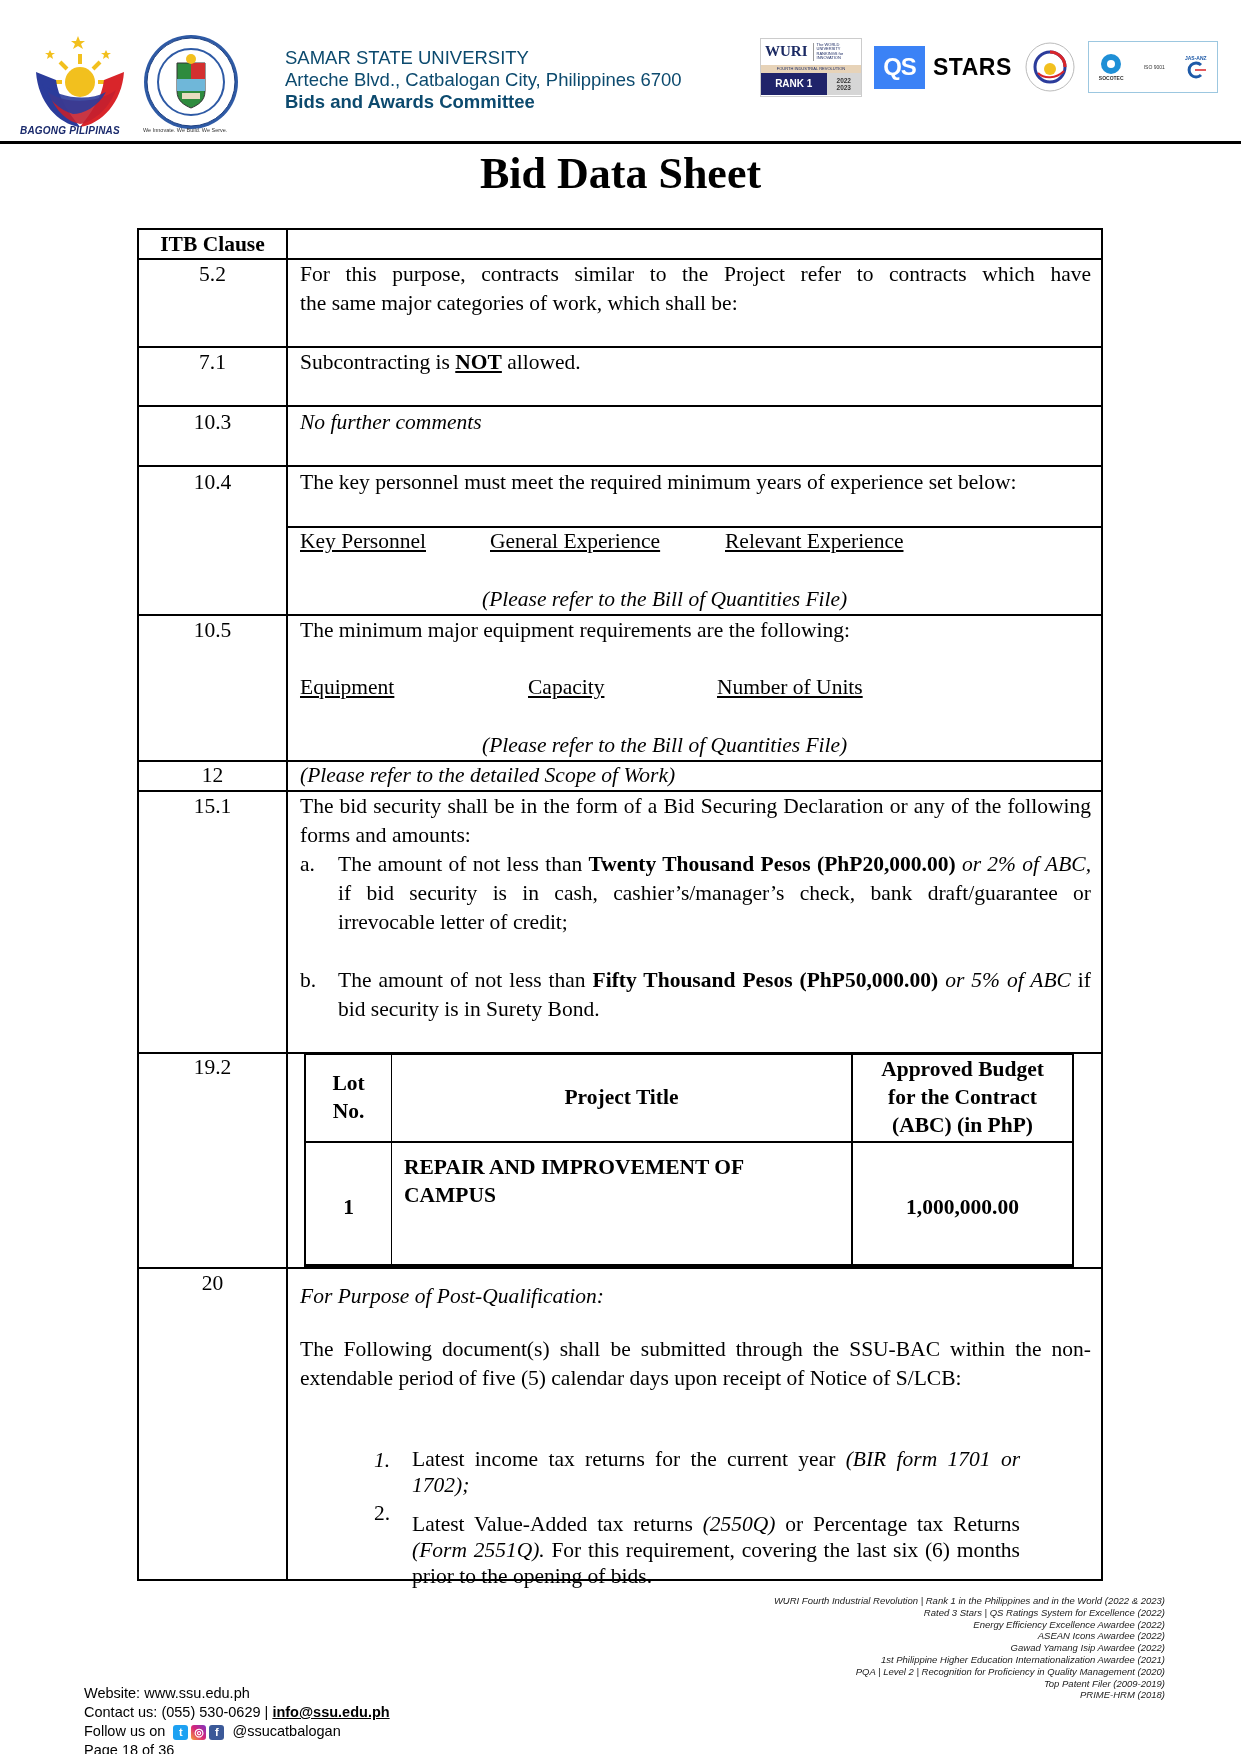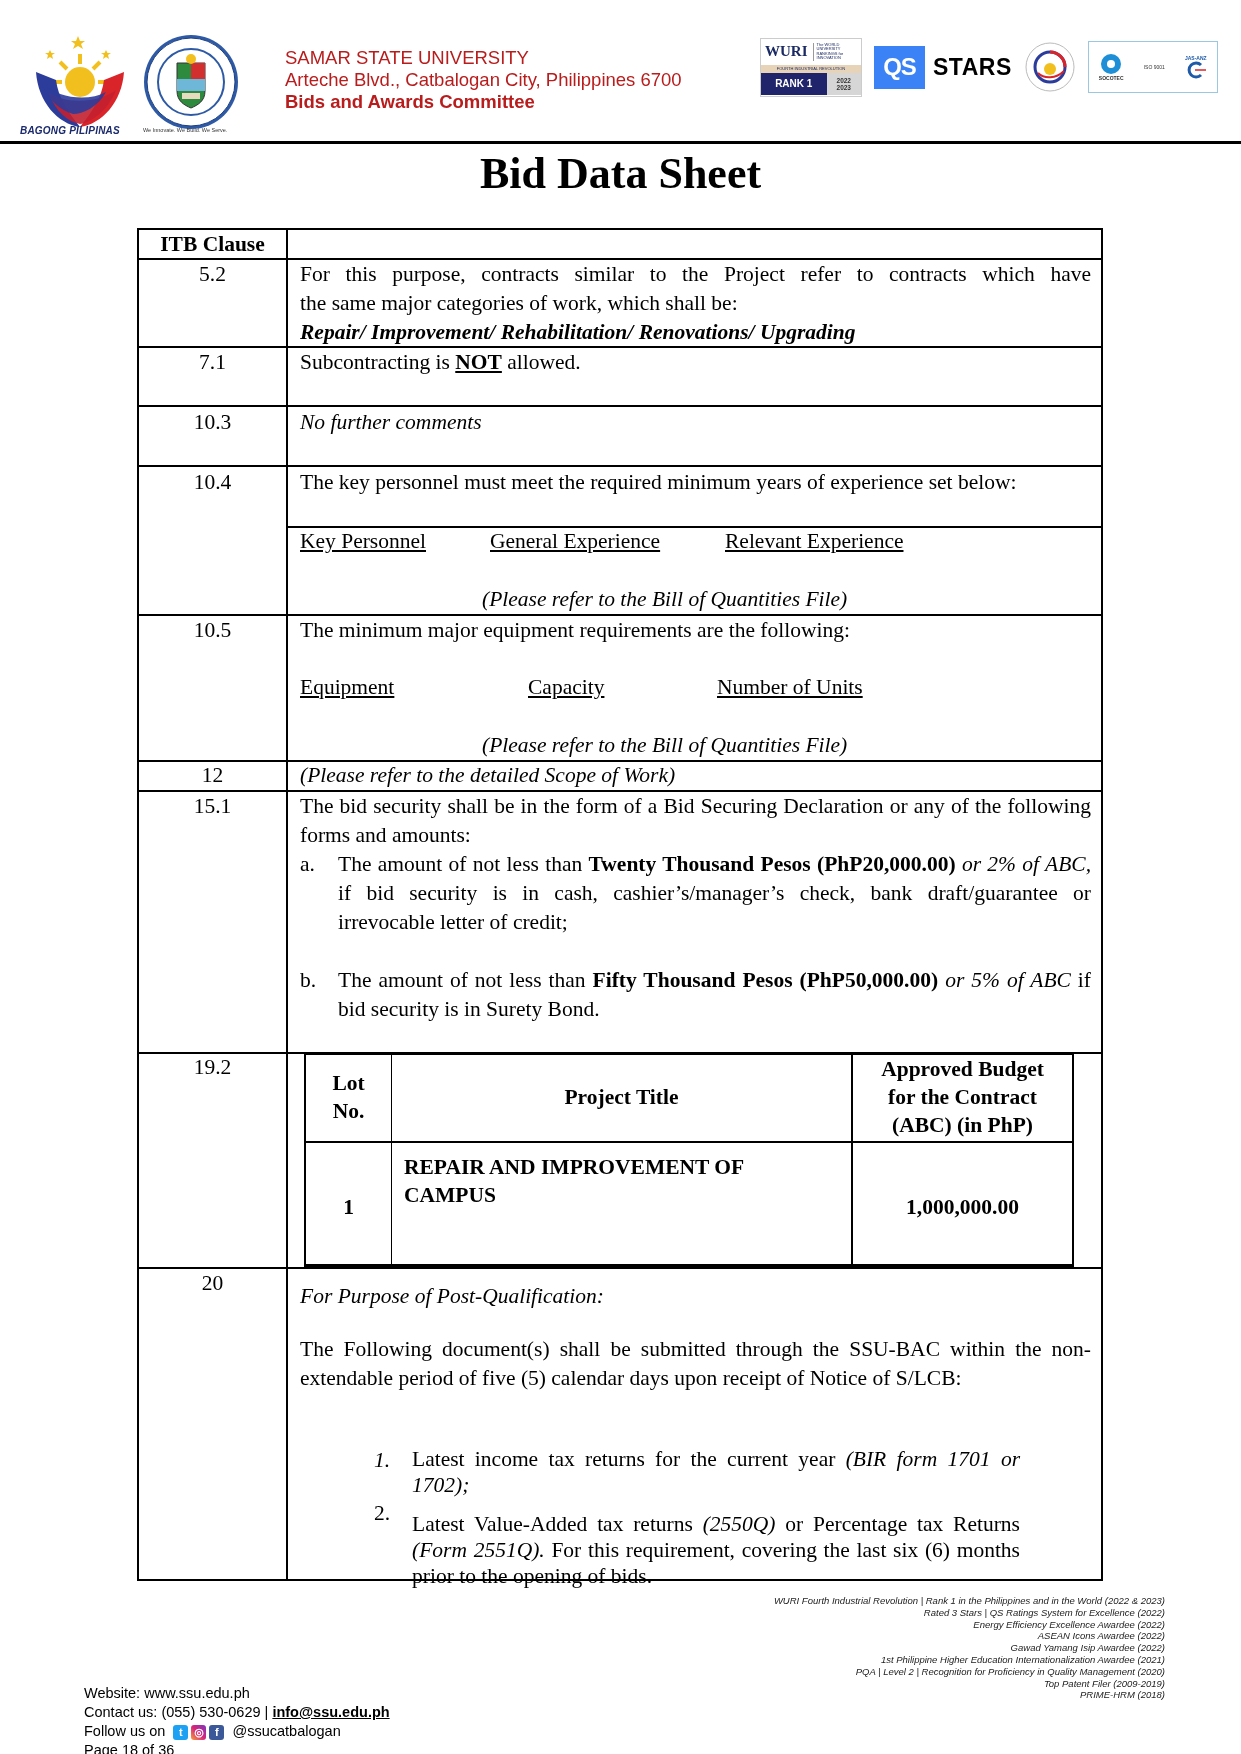--- a/index.html
+++ b/index.html
@@ -4,21 +4,21 @@
 <style>
   html, body { margin:0; padding:0; background:#fff; }
   body { width:1241px; height:1754px; position:relative; overflow:hidden; font-family:"Liberation Serif", serif; color:#000; }
   .abs { position:absolute; }
 
   
   .logo-bp { left:28px; top:32px; width:104px; height:106px; }
   .logo-ssu { left:142px; top:33px; width:98px; height:98px; }
   .tagline { left:143px; top:127px; font-family:"Liberation Sans", sans-serif; font-size:5.5px; color:#333; }
   .bp-text { left:20px; top:125px; font-family:"Liberation Sans", sans-serif; font-size:10px; font-weight:bold; font-style:italic; color:#1a2a6c; letter-spacing:0.2px; }
-  .org { left:285px; top:47px; font-family:"Liberation Sans", sans-serif; font-size:18.5px; line-height:22px; color:#b91c1c; }
+  .org { left:285px; top:47px; font-family:"Liberation Sans", sans-serif; font-size:18.5px; line-height:22px; color:#0c4a6e; }
   .org .b { font-weight:bold; }
   .badges { left:760px; top:38px; height:58px; display:flex; align-items:center; gap:12px; }
   .wuri { width:100px; height:57px; border:1px solid #ccc; background:#fff; position:relative; font-family:"Liberation Sans", sans-serif; }
   .wuri .top { height:26px; display:flex; align-items:center; padding-left:4px; }
   .wuri .top .w { font-family:"Liberation Serif", serif; font-size:15px; color:#1b2a63; font-weight:bold; }
   .wuri .top .s { font-size:4px; line-height:4.5px; color:#1b2a63; margin-left:5px; border-left:1px solid #999; padding-left:3px; }
   .wuri .mid { height:8px; background:#e7d3b8; font-size:4px; color:#1b2a63; text-align:center; line-height:8px; }
   .wuri .bot { display:flex; height:22px; }
   .wuri .rank { flex:1.9; background:#20246a; color:#fff; font-size:10px; font-weight:bold; display:flex; align-items:center; justify-content:center; }
   .wuri .yr { flex:1; background:#d6d6d6; color:#333; font-size:6.5px; line-height:7px; display:flex; flex-direction:column; align-items:center; justify-content:center; font-weight:bold; }
@@ -166,21 +166,20 @@
   <div class="hline" style="top:790px"></div>
   <div class="hline" style="top:1052px"></div>
   <div class="hline" style="top:1267px"></div>
 
   <div class="cell clause b" style="top:230px">ITB Clause</div>
 
   <div class="cell clause" style="top:260px">5.2</div>
   <div class="cell content" style="top:260px; text-align:left;">
     <div style="text-align:justify; text-align-last:justify;">For this purpose, contracts similar to the Project refer to contracts which have</div>
     <div>the same major categories of work, which shall be:</div>
-    <div class="bi">Repair/ Improvement/ Rehabilitation/ Renovations/ Upgrading</div>
   </div>
 
   <div class="cell clause" style="top:348px">7.1</div>
   <div class="cell content" style="top:348px">
     <span>Subcontracting is </span><span class="b u">NOT</span><span> allowed.</span>
   </div>
 
   <div class="cell clause" style="top:408px">10.3</div>
   <div class="cell content i" style="top:408px">No further comments</div>
 

